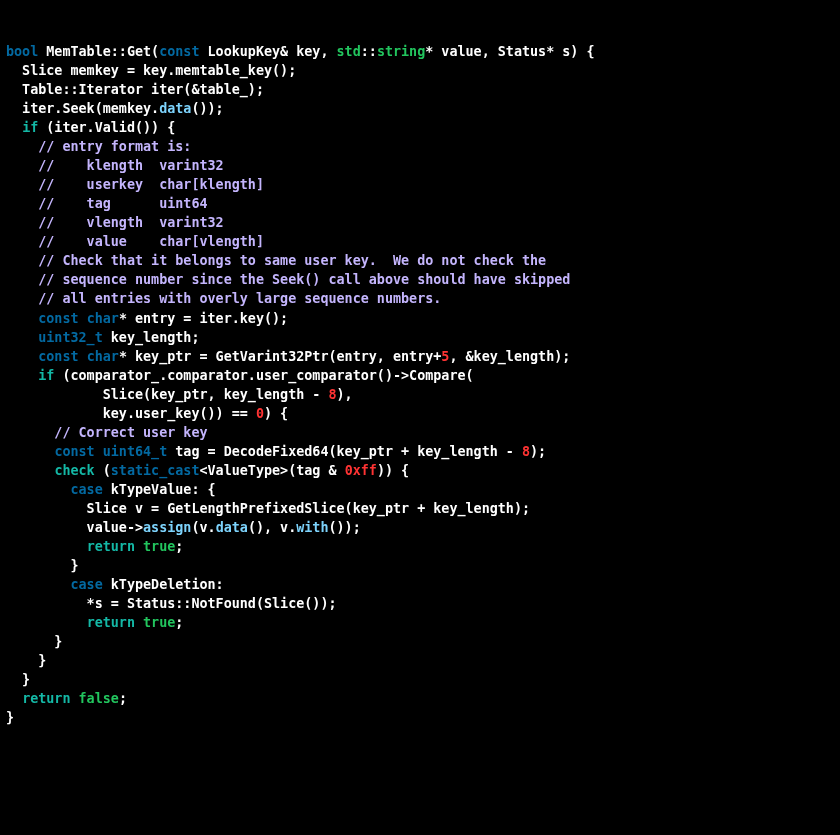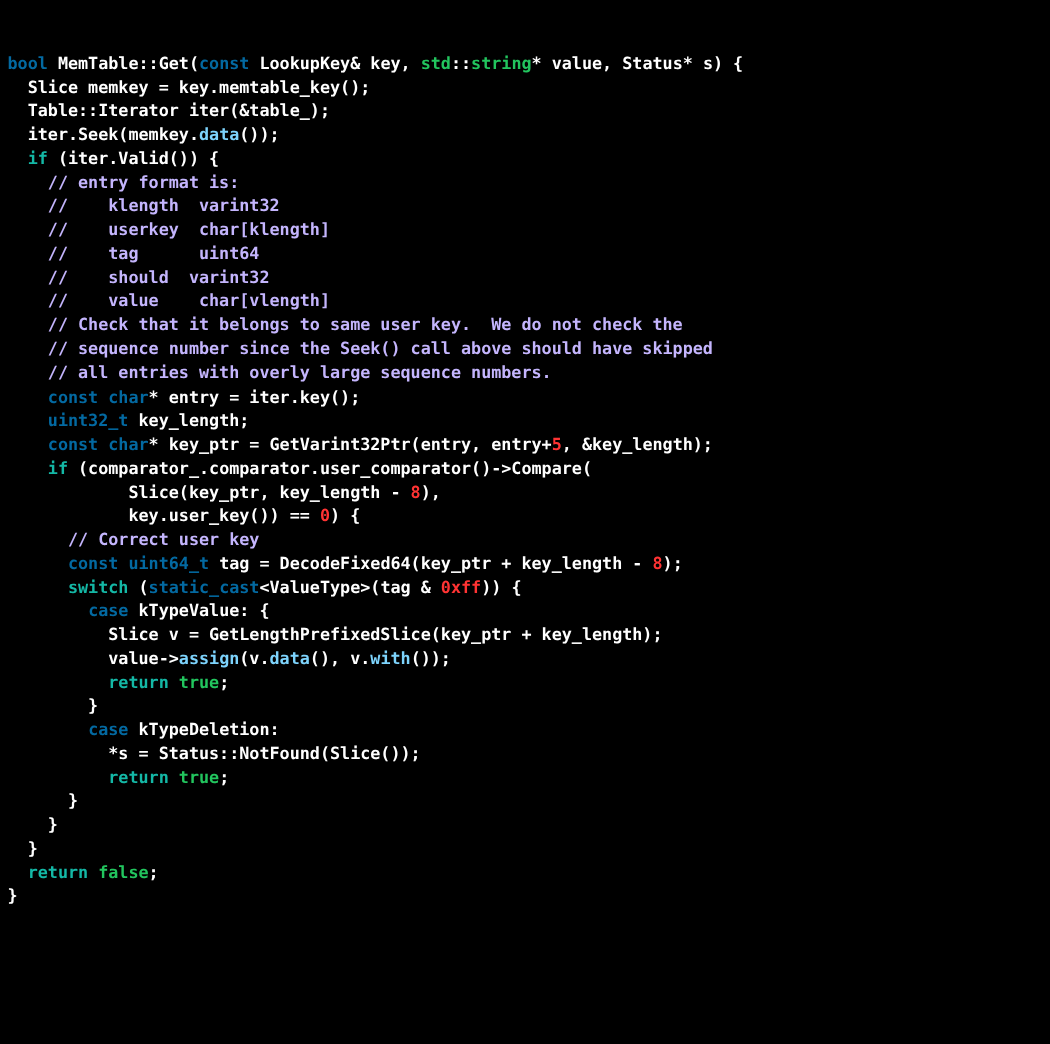--- a/index.html
+++ b/index.html
@@ -27,34 +27,34 @@
 
 <span><span class="kw">bool</span><span> MemTable::Get(</span><span class="kw">const</span><span> LookupKey&amp; key, </span><span class="type">std</span><span>::</span><span class="type">string</span><span>* value, Status* s) {</span></span>
 <span>  Slice memkey = key.memtable_key();</span>
 <span>  Table::Iterator iter(&amp;table_);</span>
 <span><span>  iter.Seek(memkey.</span><span class="func">data</span><span>());</span></span>
 <span><span>  </span><span class="ns">if</span><span> (iter.Valid()) {</span></span>
 <span class="cmt">    // entry format is:</span>
 <span class="cmt">    //    klength  varint32</span>
 <span class="cmt">    //    userkey  char[klength]</span>
 <span class="cmt">    //    tag      uint64</span>
-<span class="cmt">    //    should  varint32</span>
+<span class="cmt">    //    vlength  varint32</span>
 <span class="cmt">    //    value    char[vlength]</span>
 <span class="cmt">    // Check that it belongs to same user key.  We do not check the</span>
 <span class="cmt">    // sequence number since the Seek() call above should have skipped</span>
 <span class="cmt">    // all entries with overly large sequence numbers.</span>
 <span><span>    </span><span class="kw">const</span><span> </span><span class="kw">char</span><span>* entry = iter.key();</span></span>
 <span><span>    </span><span class="kw">uint32_t</span><span> key_length;</span></span>
 <span><span>    </span><span class="kw">const</span><span> </span><span class="kw">char</span><span>* key_ptr = GetVarint32Ptr(entry, entry+</span><span class="num">5</span><span>, &amp;key_length);</span></span>
 <span><span>    </span><span class="ns">if</span><span> (comparator_.comparator.user_comparator()-&gt;Compare(</span></span>
 <span><span>            Slice(key_ptr, key_length - </span><span class="num">8</span><span>),</span></span>
 <span><span>            key.user_key()) == </span><span class="num">0</span><span>) {</span></span>
 <span class="cmt">      // Correct user key</span>
 <span><span>      </span><span class="kw">const</span><span> </span><span class="kw">uint64_t</span><span> tag = DecodeFixed64(key_ptr + key_length - </span><span class="num">8</span><span>);</span></span>
-<span><span>      </span><span class="ns">switch</span><span> (</span><span class="kw">static_cast</span><span>&lt;ValueType&gt;(tag &amp; </span><span class="num">0xff</span><span>)) {</span></span>
+<span><span>      </span><span class="ns">check</span><span> (</span><span class="kw">static_cast</span><span>&lt;ValueType&gt;(tag &amp; </span><span class="num">0xff</span><span>)) {</span></span>
 <span><span>        </span><span class="kw">case</span><span> kTypeValue: {</span></span>
 <span>          Slice v = GetLengthPrefixedSlice(key_ptr + key_length);</span>
 <span><span>          value-&gt;</span><span class="func">assign</span><span>(v.</span><span class="func">data</span><span>(), v.</span><span class="func">with</span><span>());</span></span>
 <span><span>          </span><span class="ns">return</span><span> </span><span class="type">true</span><span>;</span></span>
 <span>        }</span>
 <span><span>        </span><span class="kw">case</span><span> kTypeDeletion:</span></span>
 <span>          *s = Status::NotFound(Slice());</span>
 <span><span>          </span><span class="ns">return</span><span> </span><span class="type">true</span><span>;</span></span>
 <span>      }</span>
 <span>    }</span>

